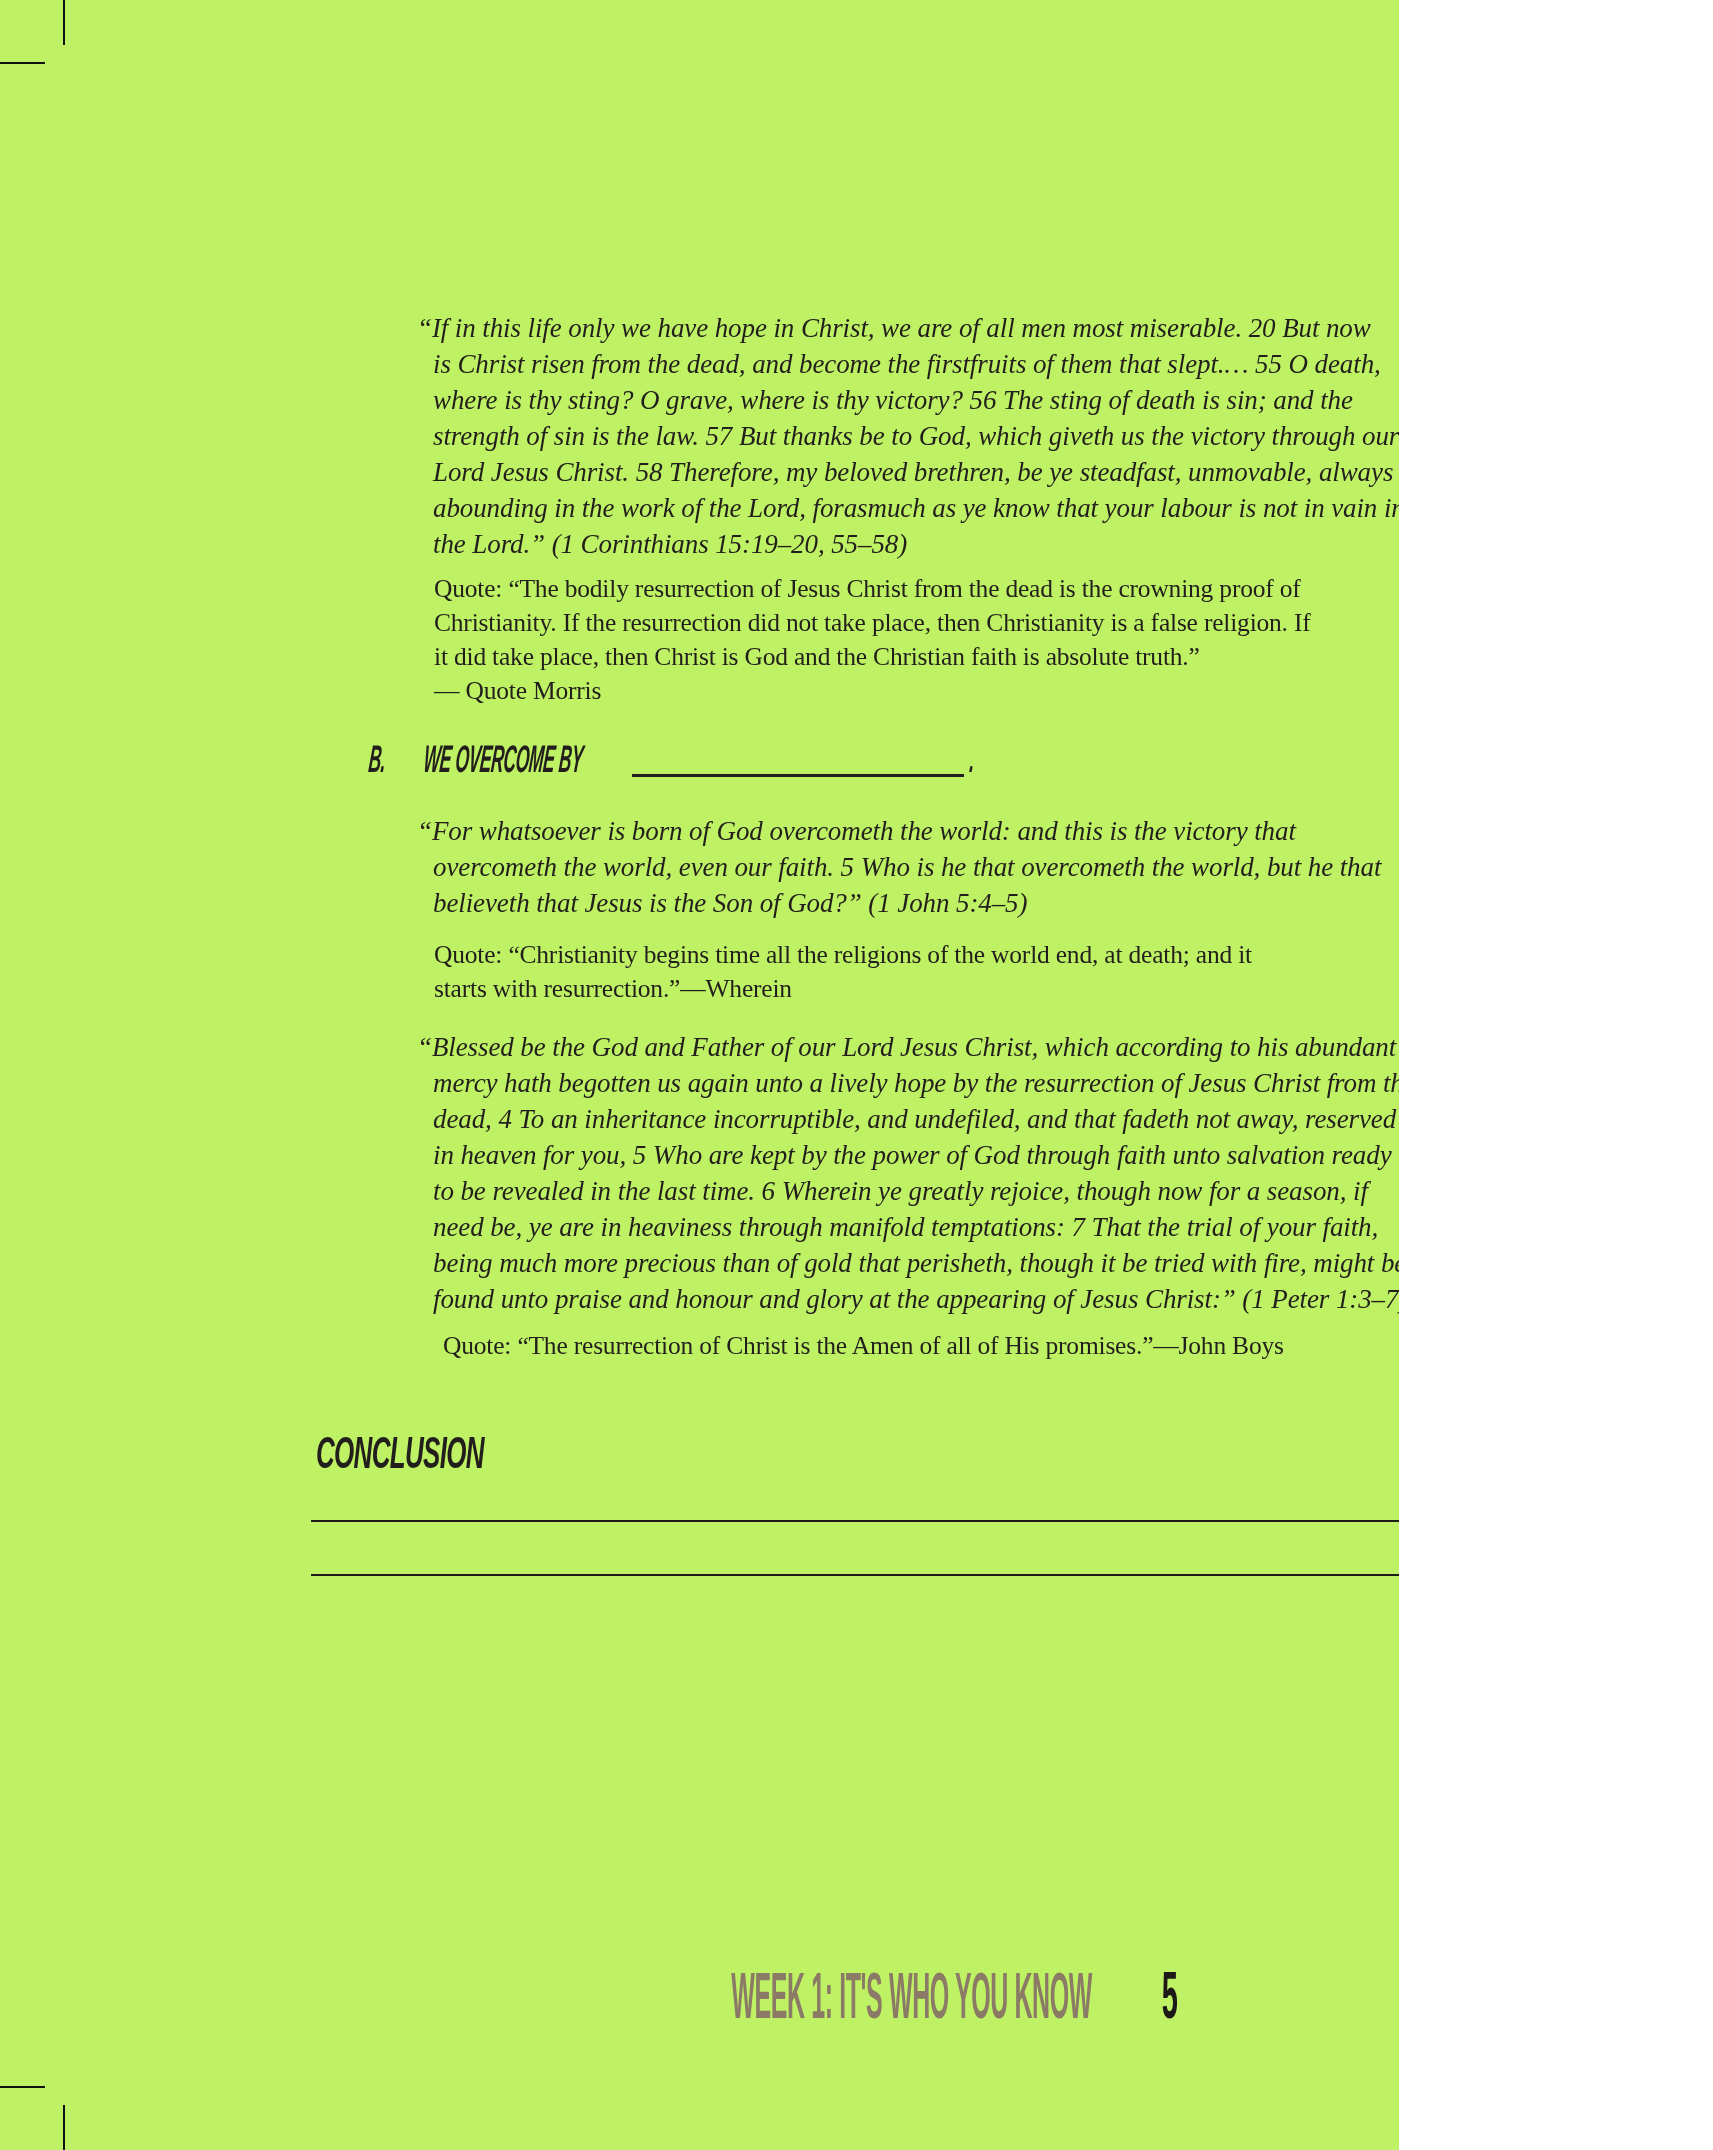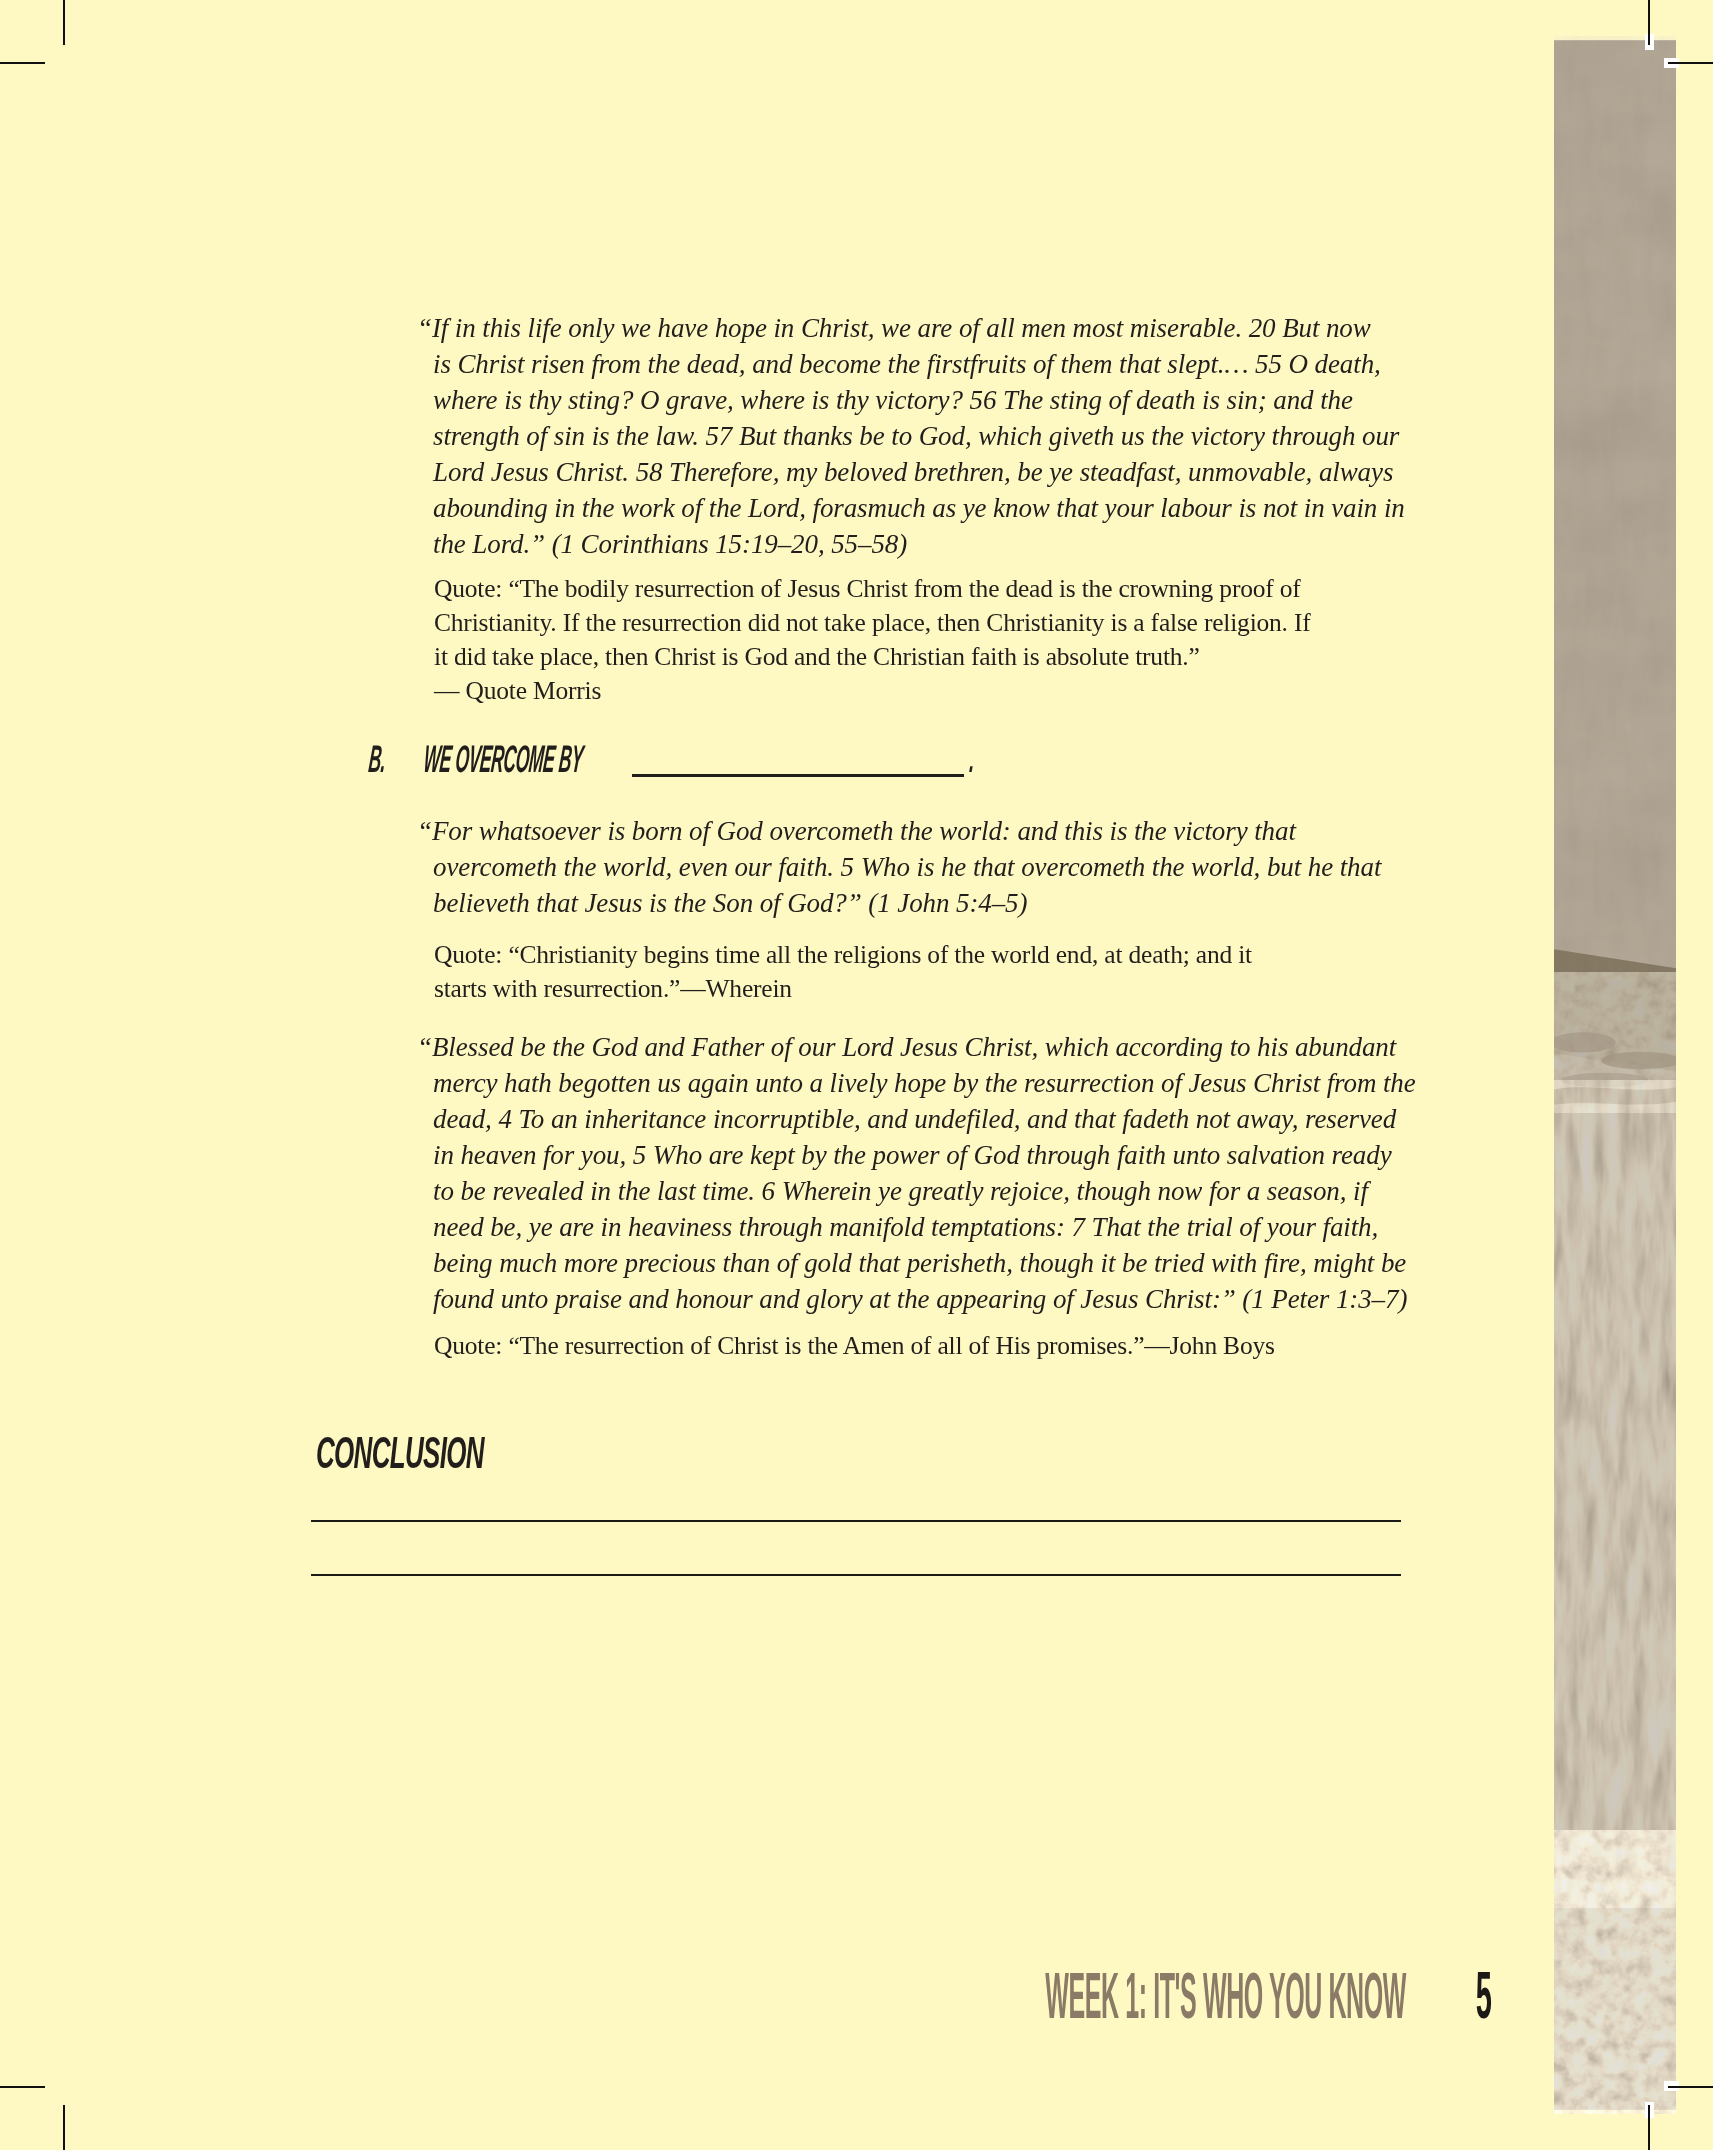--- a/index.html
+++ b/index.html
@@ -1,16 +1,16 @@
 <!DOCTYPE html>
 <html style="font-size:11.7px"><head>
 <meta charset="utf-8">
 <style>
   html,body{margin:0;padding:0;background:#ffffff;}
-  .page{position:relative;width:1713px;height:2151px;background:#fef9c3;overflow:hidden;
+  .page{position:relative;width:1399px;height:2151px;background:#bef264;overflow:hidden;
         font-family:"Liberation Serif",serif;color:#221e1b;}
 
   
   .scripture{position:absolute;left:417px;white-space:pre;
              font:italic 27px/36px "Liberation Serif",serif;
              letter-spacing:-0.1px;color:#221e1b;
              padding-left:16px;text-indent:-16px;}
   .quote{position:absolute;left:434px;white-space:pre;
          font:normal 25.5px/34px "Liberation Serif",serif;
          letter-spacing:-0.2px;color:#221e1b;}
@@ -90,21 +90,21 @@
 
   <div class="scripture" style="top:1029px;">“Blessed be the God and Father of our Lord Jesus Christ, which according to his abundant
 mercy hath begotten us again unto a lively hope by the resurrection of Jesus Christ from the
 dead, 4 To an inheritance incorruptible, and undefiled, and that fadeth not away, reserved
 in heaven for you, 5 Who are kept by the power of God through faith unto salvation ready
 to be revealed in the last time. 6 Wherein ye greatly rejoice, though now for a season, if
 need be, ye are in heaviness through manifold temptations: 7 That the trial of your faith,
 being much more precious than of gold that perisheth, though it be tried with fire, might be
 found unto praise and honour and glory at the appearing of Jesus Christ:” (1 Peter 1:3–7)</div>
 
-  <div class="quote" style="top:1329px;"><span class="bold">Quote:</span><span> “The resurrection of Christ is the Amen of all of His promises.”</span><span class="bold">—John Boys</span></div>
+  <div class="quote" style="top:1329px;margin-left:9px;"><span class="bold">Quote:</span><span> “The resurrection of Christ is the Amen of all of His promises.”</span><span class="bold">—John Boys</span></div>
 
   <div id="conclusion">
     <span class="cond title">CONCLUSION</span>
   </div>
 
   <div class="rule" id="rule-1"></div>
   <div class="rule" id="rule-2"></div>
 
   <div id="footer-line">
     <span class="week">WEEK 1: IT'S WHO YOU KNOW</span>

